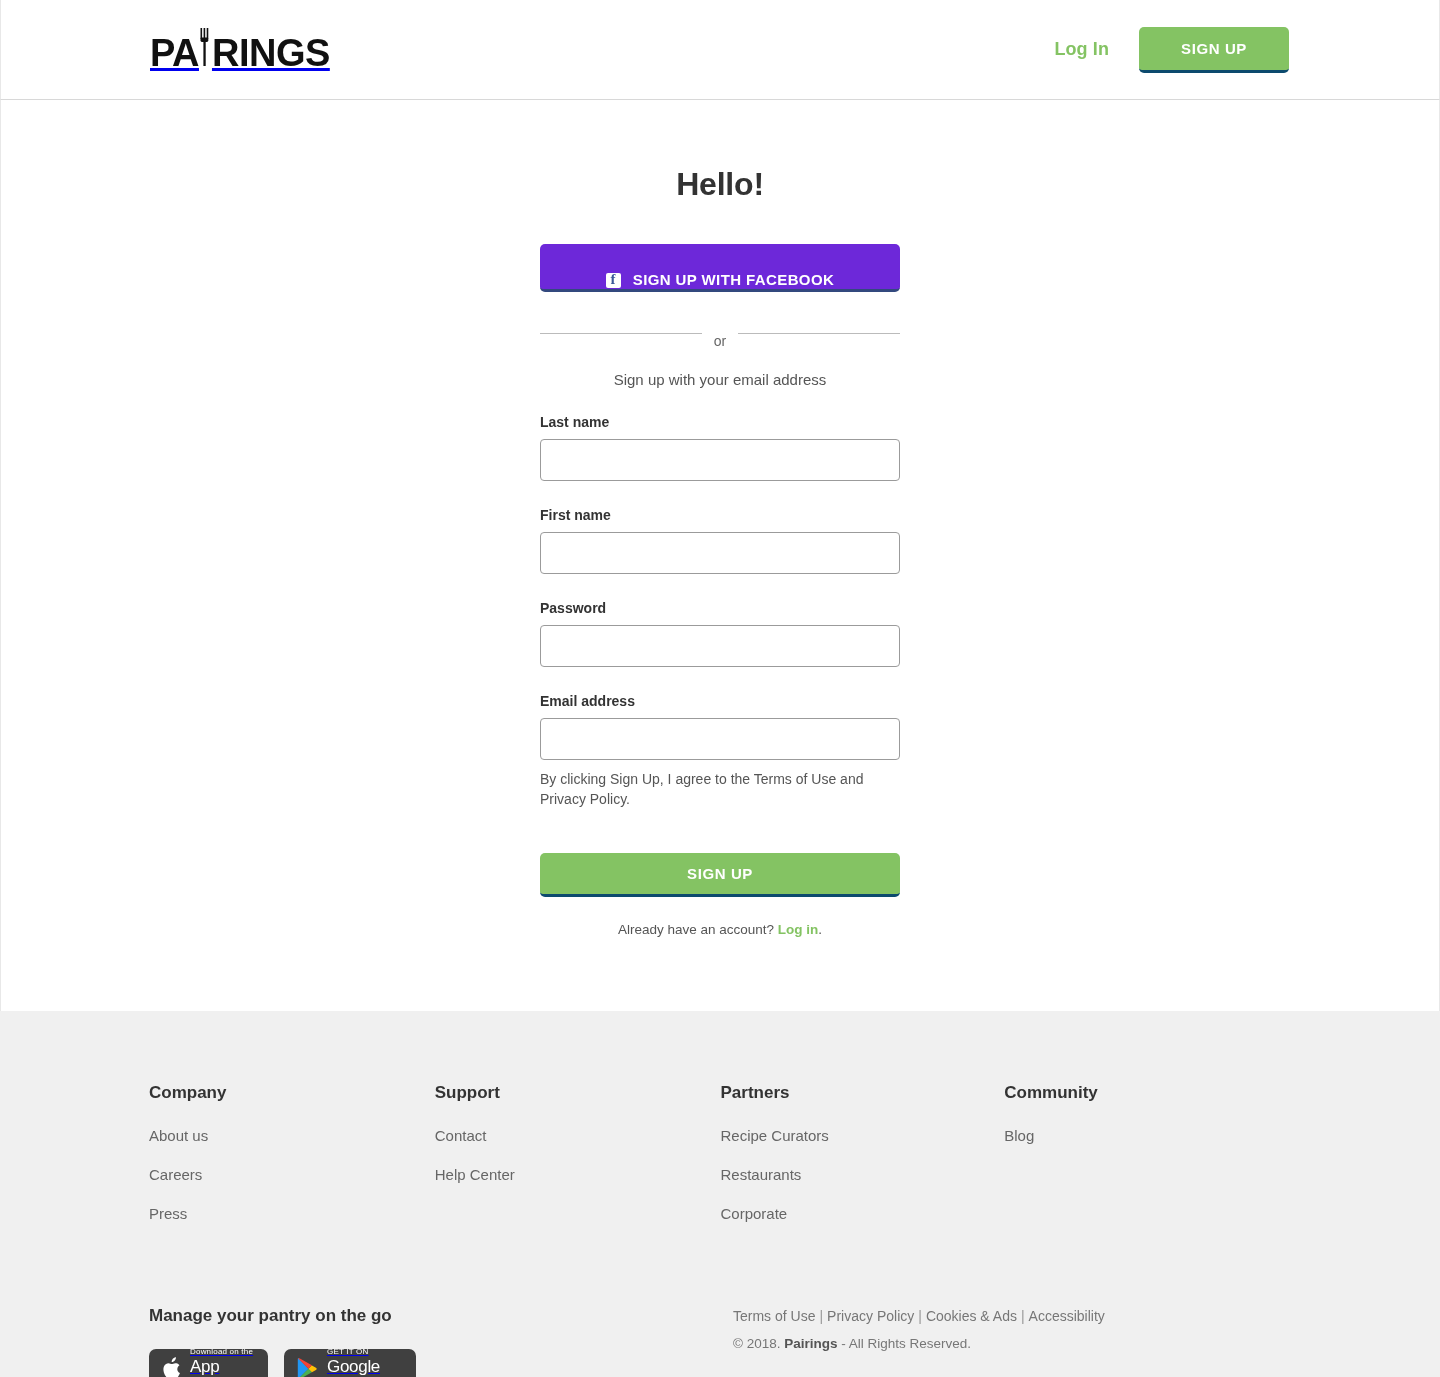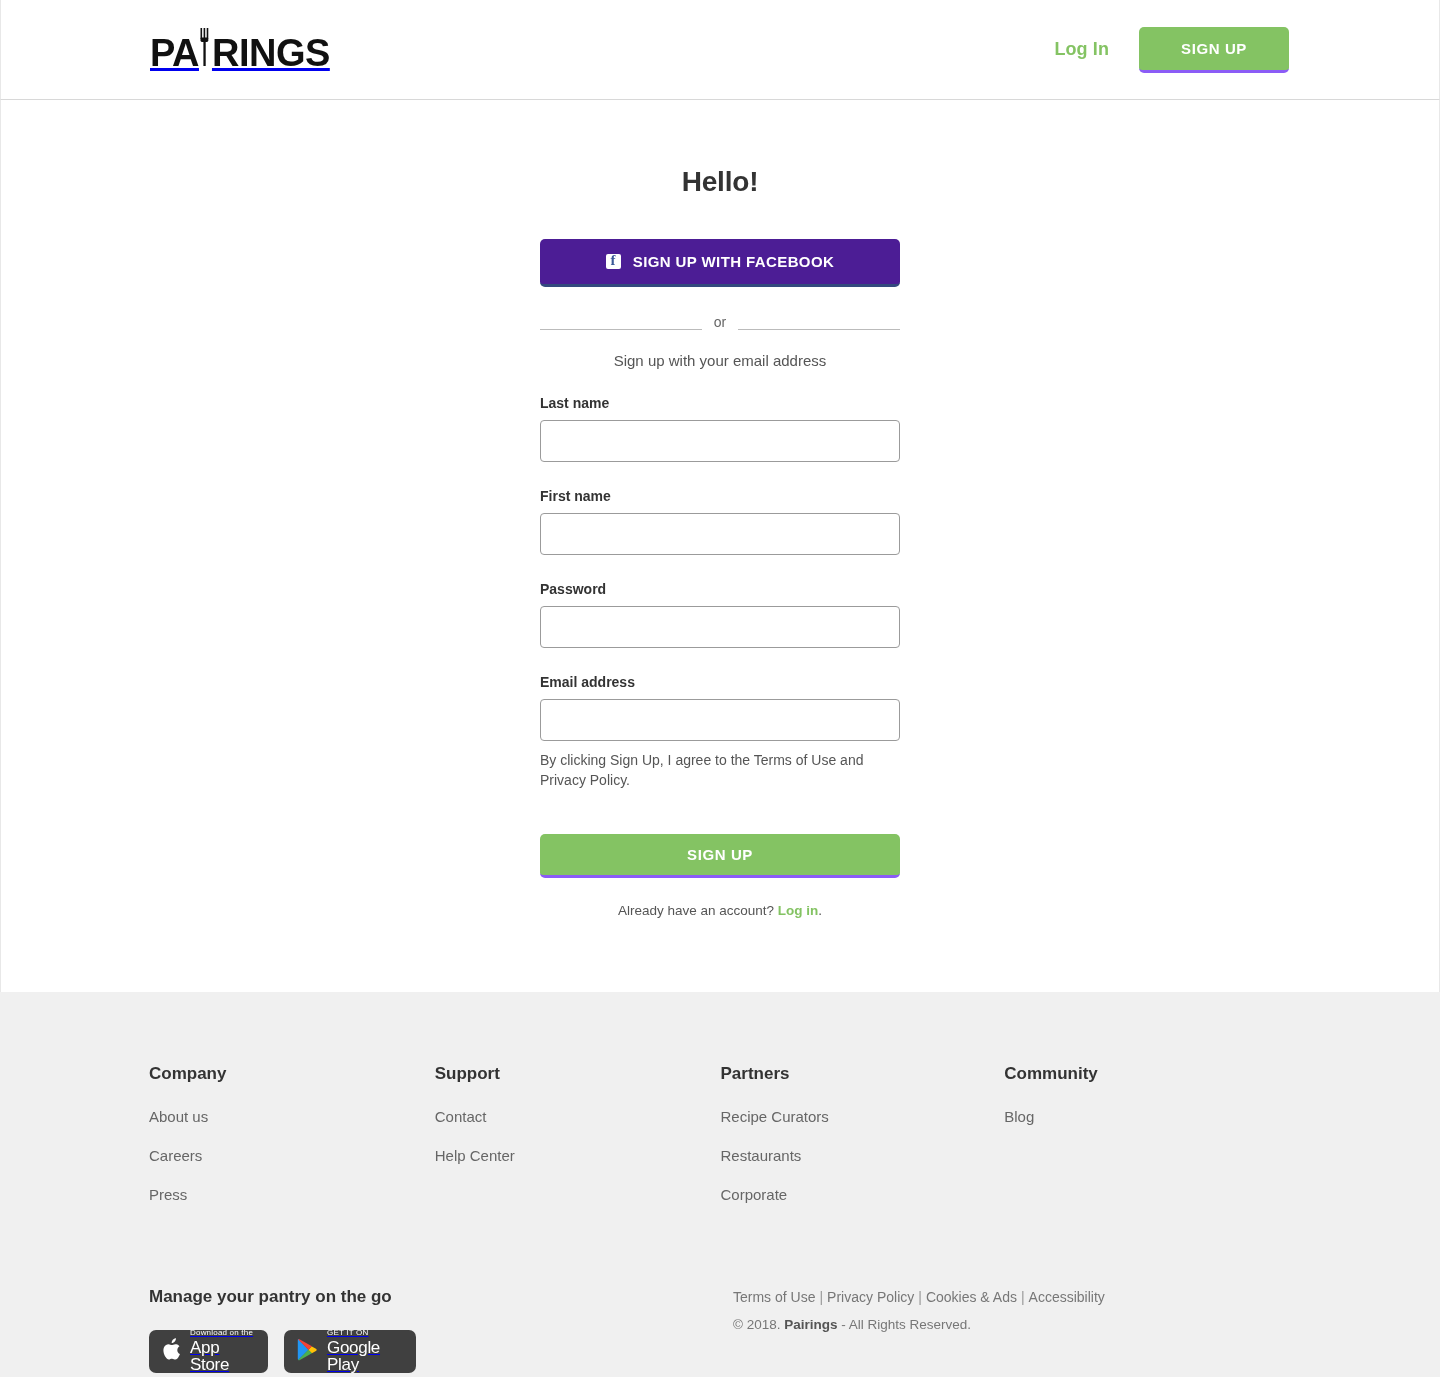--- a/index.html
+++ b/index.html
@@ -68,21 +68,21 @@
     font-size: 18px;
     font-weight: 700;
     color: #84c363;
     text-decoration: none;
     cursor: pointer;
     letter-spacing: 0.1px;
   }
   .btn-green {
     background: #84c363;
     border: none;
-    border-bottom: 3px solid #8b5cf6;
+    border-bottom: 3px solid #0c4a6e;
     border-radius: 5px;
     color: #ffffff;
     font-family: "Liberation Sans", sans-serif;
     font-size: 15px;
     font-weight: 700;
     letter-spacing: 0.6px;
     cursor: pointer;
   }
   .header-signup {
     width: 150px;
@@ -96,42 +96,42 @@
     border-left: 1px solid #e8e8e8;
     border-right: 1px solid #e8e8e8;
     padding-top: 66px;
     padding-bottom: 60px;
   }
   .form-wrap {
     width: 360px;
     margin: 0 auto;
   }
   .hello {
-    font-size: 28px;
+    font-size: 32px;
     font-weight: 700;
     color: #333333;
     text-align: center;
     margin: 0 0 41px 0;
     letter-spacing: -0.2px;
   }
   .fb-btn {
     width: 360px;
     height: 48px;
-    background: #4c1d95;
+    background: #6d28d9;
     border: none;
     border-bottom: 3px solid #33497e;
     border-radius: 5px;
     color: #ffffff;
     font-family: "Liberation Sans", sans-serif;
     font-size: 15px;
     font-weight: 700;
     letter-spacing: 0.4px;
     cursor: pointer;
     display: flex;
-    align-items: center;
+    align-items: flex-end;
     justify-content: center;
     gap: 12px;
   }
   .fb-icon {
     width: 15px; height: 15px;
     background: #ffffff;
     border-radius: 2px;
     position: relative;
     flex: 0 0 auto;
     display: block;
@@ -142,22 +142,22 @@
     left: 0; right: 0; top: -2px;
     text-align: center;
     font-family: "Liberation Serif", serif;
     font-weight: 700;
     font-size: 15px;
     color: #3b5998;
     line-height: 17px;
   }
   .or-row {
     display: flex;
-    align-items: flex-end;
-    margin: 27px 0 0 0;
+    align-items: flex-start;
+    margin: 41px 0 0 0;
     color: #777777;
   }
   .or-line { flex: 1 1 auto; height: 1px; background: #bbbbbb; }
   .or-word { font-size: 14px; padding: 0 12px; color: #666666; }
   .sub-text {
     text-align: center;
     font-size: 15px;
     color: #555555;
     margin: 22px 0 0 0;
   }

